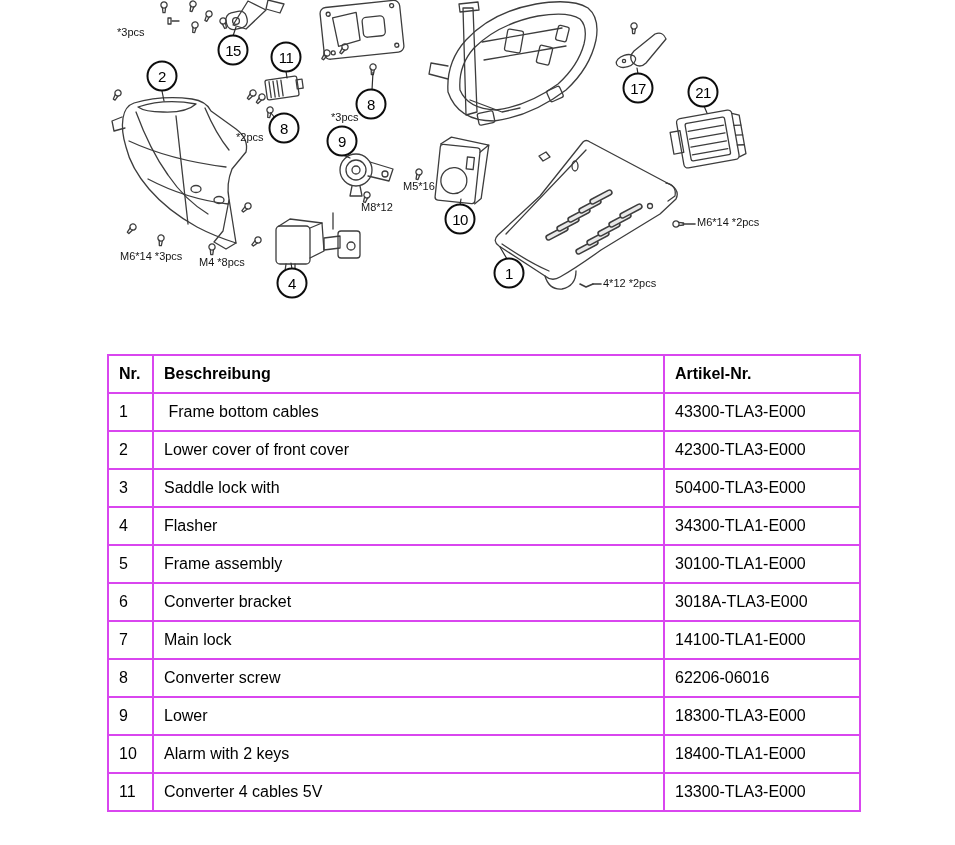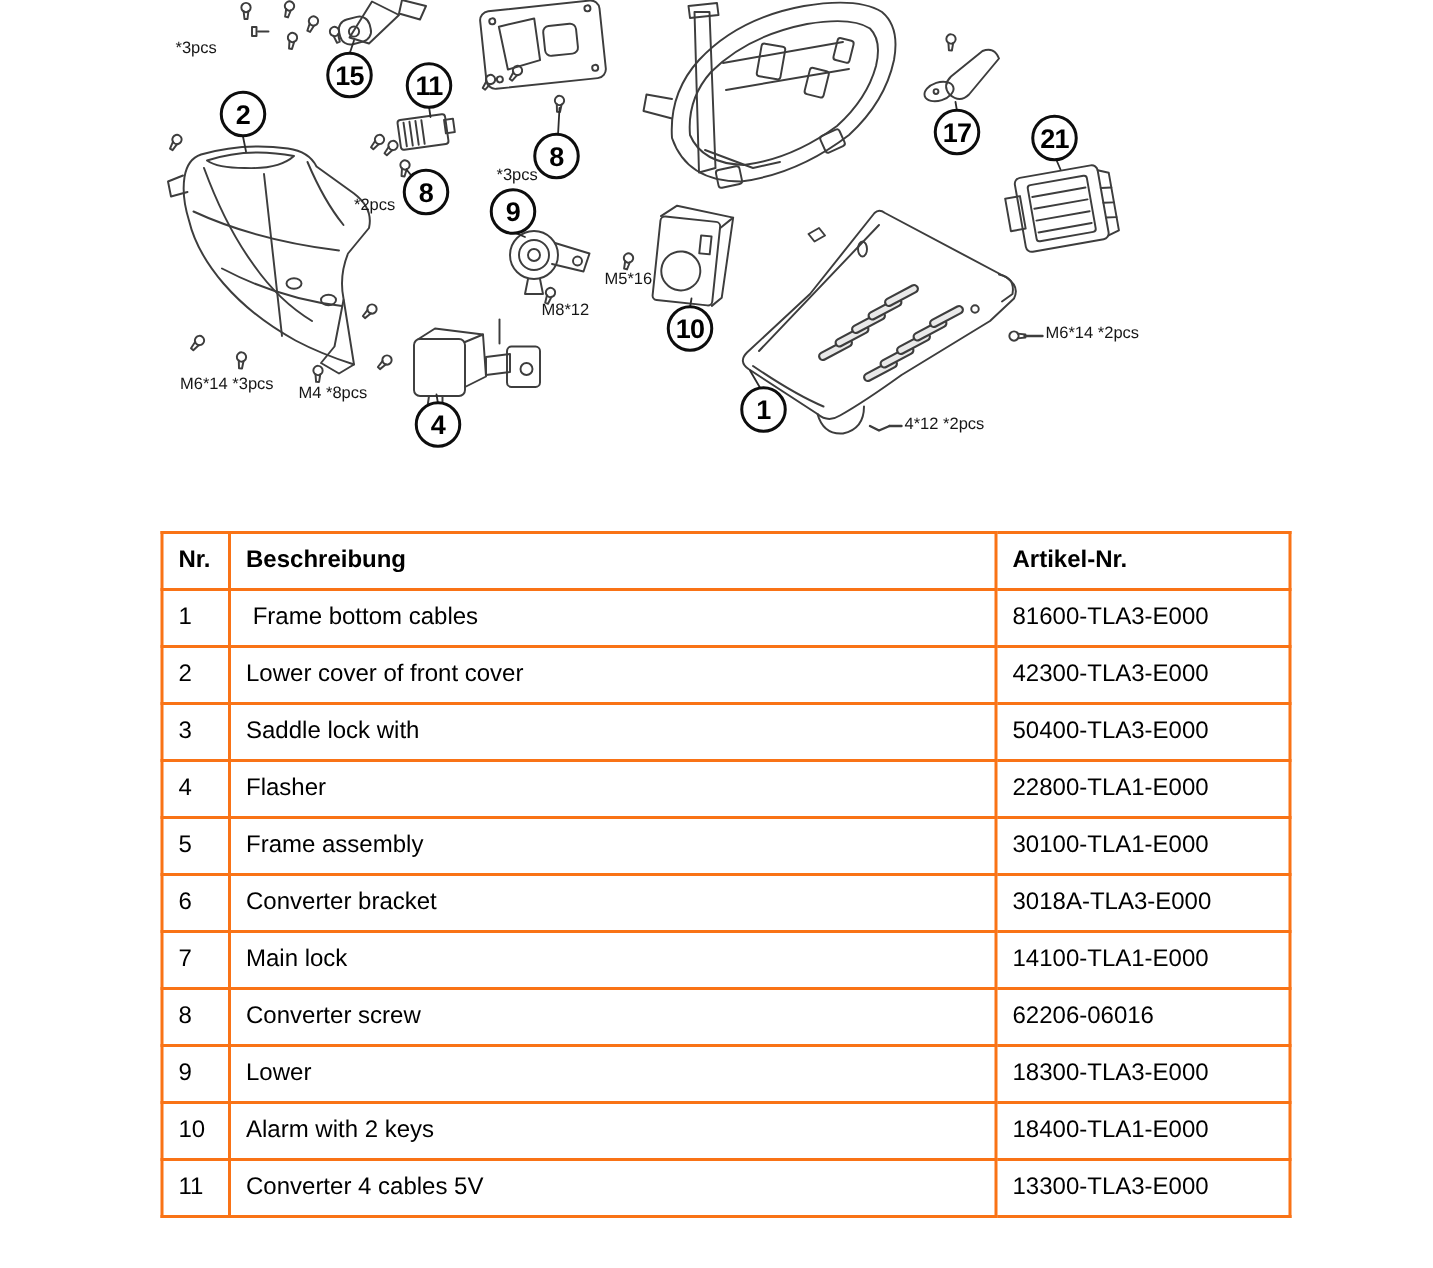--- a/index.html
+++ b/index.html
@@ -6,39 +6,39 @@
   body{width:955px;height:845px;position:relative;overflow:hidden;
        font-family:"Liberation Sans",sans-serif;color:#000;}
 
   
   .diagram{position:absolute;left:0;top:0;width:955px;height:320px;}
   .diagram svg{position:absolute;left:0;top:0;}
 
   .callout{
     position:absolute;width:27px;height:27px;border:2.6px solid #0d0d0d;
     border-radius:50%;background:#fff;display:flex;align-items:center;
-    justify-content:center;font-size:18px;font-weight:bold;
+    justify-content:center;font-size:15px;font-weight:normal;
     transform:translate(-50%,-50%);line-height:1;letter-spacing:-0.5px;
   }
   .dlabel{
     position:absolute;font-size:11px;font-weight:normal;color:#161616;
     white-space:pre;line-height:1;
   }
 
   
   .parts-table{
     position:absolute;left:107px;top:354px;width:752px;
     border-collapse:collapse;table-layout:fixed;
     font-size:16px;
   }
   .parts-table col.c-nr{width:45px;}
   .parts-table col.c-desc{width:511px;}
   .parts-table col.c-art{width:196px;}
   .parts-table th,.parts-table td{
-    border:2px solid #f97316;height:36px;padding:0 10px;
+    border:2px solid #d946ef;height:36px;padding:0 10px;
     text-align:left;vertical-align:middle;white-space:pre;overflow:hidden;
   }
   .parts-table th{font-weight:bold;}
   .parts-table td{font-weight:normal;}
 </style>
 </head>
 <body>
 
 <div class="diagram">
 
@@ -259,36 +259,36 @@
     <tr>
       <th>Nr.</th>
       <th>Beschreibung</th>
       <th>Artikel-Nr.</th>
     </tr>
   </thead>
   <tbody>
     <tr>
       <td>1</td>
       <td> Frame bottom cables</td>
-      <td>81600-TLA3-E000</td>
+      <td>43300-TLA3-E000</td>
     </tr>
     <tr>
       <td>2</td>
       <td>Lower cover of front cover</td>
       <td>42300-TLA3-E000</td>
     </tr>
     <tr>
       <td>3</td>
       <td>Saddle lock with</td>
       <td>50400-TLA3-E000</td>
     </tr>
     <tr>
       <td>4</td>
       <td>Flasher</td>
-      <td>22800-TLA1-E000</td>
+      <td>34300-TLA1-E000</td>
     </tr>
     <tr>
       <td>5</td>
       <td>Frame assembly</td>
       <td>30100-TLA1-E000</td>
     </tr>
     <tr>
       <td>6</td>
       <td>Converter bracket</td>
       <td>3018A-TLA3-E000</td>

